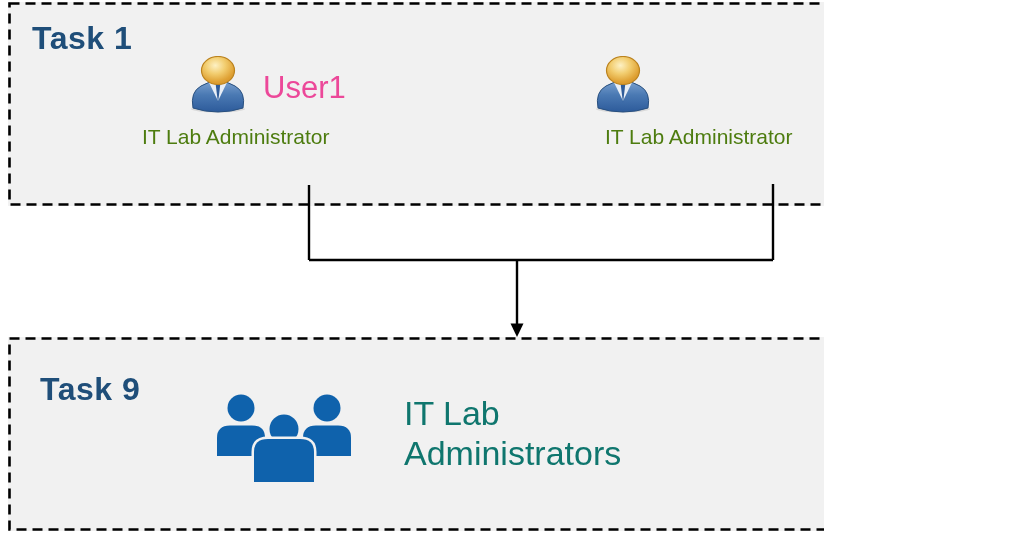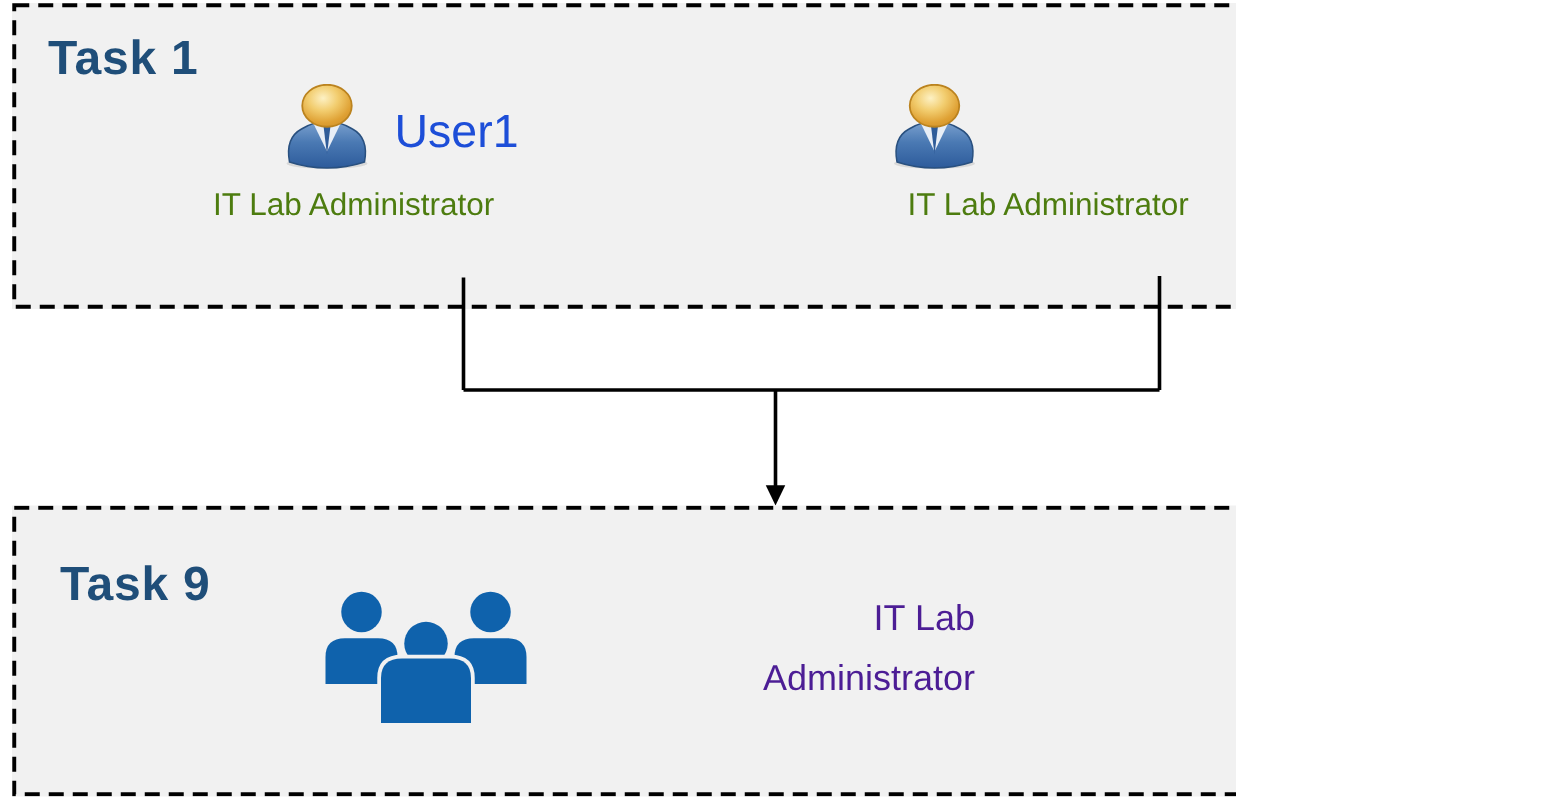--- a/index.html
+++ b/index.html
@@ -39,21 +39,21 @@
   #task1-label { left: 32px; top: 20px; }
   #task2-label { left: 40px; top: 371px; }
 
   .person-icon { position: absolute; width: 62px; height: 57px; }
   #person1-icon { left: 187px; top: 56px; }
   #person2-icon { left: 592px; top: 56px; }
 
   .person-name {
     position: absolute;
     font-size: 31px;
-    color: #1d4ed8;
+    color: #ec4899;
     line-height: 36px;
     white-space: nowrap;
   }
   #person1-name { left: 263px; top: 70px; }
   #person2-name { left: 666px; top: 70px; }
 
   .person-role {
     position: absolute;
     font-size: 21px;
     color: #4d7c0f;
@@ -70,24 +70,24 @@
     width: 1028px; height: 534px;
     pointer-events: none;
   }
 
   #group-icon { position: absolute; left: 213px; top: 392px; width: 142px; height: 92px; }
 
   #task2-text {
     position: absolute;
     left: 404px; top: 393px;
     width: 246px;
-    text-align: right;
-    font-size: 24px;
+    text-align: left;
+    font-size: 34px;
     line-height: 40px;
-    color: #4c1d95;
+    color: #0f766e;
   }
 </style>
 </head>
 <body>
 
 <div class="canvas">
 
   <div class="task-box" id="task1-box">
     <svg class="box-border" viewBox="0 0 1012 204" preserveAspectRatio="none">
       <rect x="1.5" y="1.5" width="1009" height="201" fill="none" stroke="#000000" stroke-width="2.6" stroke-dasharray="10 6"></rect>
@@ -154,16 +154,16 @@
       <path d="M90,64 V46 Q90,33.5 103,33.5 H125 Q138,33.5 138,46 V64 Z"></path>
       <g stroke="#f1f1f1" stroke-width="5" paint-order="stroke">
         <circle cx="71" cy="37" r="14.5"></circle>
         <path d="M41,90 V60 Q41,47 55,47 H87 Q101,47 101,60 V90 Z"></path>
       </g>
     </g>
   </svg>
 
   <div id="task2-text">
     <div>IT Lab</div>
-    <div>Administrator</div>
+    <div>Administrators</div>
   </div>
 
 </div>
 
 </body></html>

